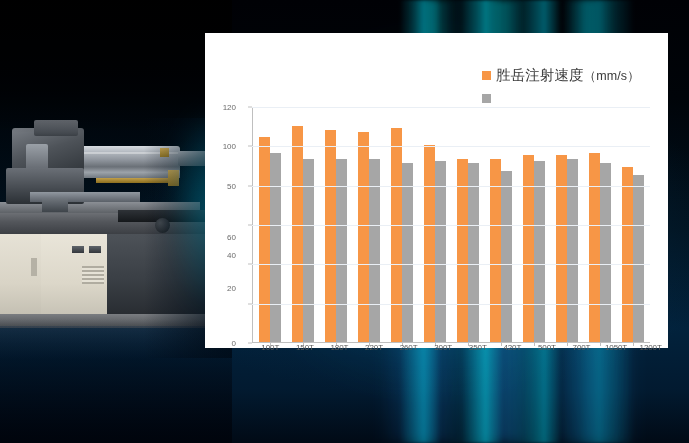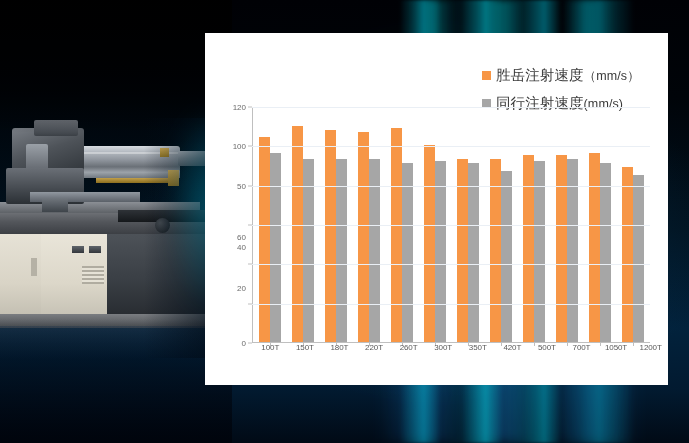--- a/index.html
+++ b/index.html
@@ -226,21 +226,21 @@
     mix-blend-mode: screen;
     filter: blur(10px);
   }
 
   
   .panel {
     position: absolute;
     left: 205px;
     top: 33px;
     width: 463px;
-    height: 352px;
+    height: 315px;
     background: #ffffff;
   }
 
   .chart-area {
     position: absolute;
     inset: 0;
   }
 
   
   .legend {
@@ -291,21 +291,21 @@
   }
   .axis-x {
     position: absolute;
     left: 0; right: 0; bottom: 0;
     height: 1px;
     background: #bfbfbf;
   }
   .ytick-label {
     position: absolute;
     right: 100%;
-    margin-right: 6px;
+    margin-right: 16px;
     transform: translateY(-50%);
     font-size: 8px;
     color: #6b6b6b;
     white-space: nowrap;
   }
   .ytick-mark {
     position: absolute;
     right: 100%;
     width: 4px;
     height: 1px;
@@ -400,21 +400,20 @@
   <div class="panel">
     <div class="chart-area">
 
       <div class="legend" id="legend">
           <div class="legend-row">
             <span class="legend-swatch" style="background: rgb(247, 150, 70);"></span>
             <span class="legend-label"><span>胜岳注射速度</span><span class="unit">（mm/s）</span></span>
           </div>
           <div class="legend-row">
             <span class="legend-swatch" style="background: rgb(166, 166, 166);"></span>
-            <span class="legend-label"><span>同行注射速度</span><span class="unit">(mm/s)</span></span>
           </div>
         </div>
 
       <div class="plot" id="plot">
         <div class="axis-y"></div>
         <div class="axis-x"></div>
         <div class="bars" id="bars">
             <div class="group">
               <div class="bar s1" style="height: 204.533px; background: rgb(247, 150, 70);"></div>
               <div class="bar s2" style="height: 188.8px; background: rgb(166, 166, 166);"></div>
@@ -475,21 +474,21 @@
               <div class="bar s2" style="height: 167.167px; background: rgb(166, 166, 166);"></div>
               <div class="xtick-mark"></div>
             </div>
           </div>
       <div class="ytick-label" style="top: 236px;">0</div>
           <div class="ytick-mark" style="top: 236px;"></div>
           <div class="gridline" style="top: 196.667px;"></div>
           <div class="ytick-label" style="top: 181px;">20</div>
           <div class="ytick-mark" style="top: 196.667px;"></div>
           <div class="gridline" style="top: 157.333px;"></div>
-          <div class="ytick-label" style="top: 140px;">40</div>
+          <div class="ytick-label" style="top: 148px;">40</div>
           <div class="ytick-mark" style="top: 157.333px;"></div>
           <div class="gridline" style="top: 118px;"></div>
           <div class="ytick-label" style="top: 130px;">60</div>
           <div class="ytick-mark" style="top: 118px;"></div>
           <div class="gridline" style="top: 78.6667px;"></div>
           <div class="ytick-label" style="top: 78.6667px;">50</div>
           <div class="ytick-mark" style="top: 78.6667px;"></div>
           <div class="gridline" style="top: 39.3333px;"></div>
           <div class="ytick-label" style="top: 39.3333px;">100</div>
           <div class="ytick-mark" style="top: 39.3333px;"></div>

